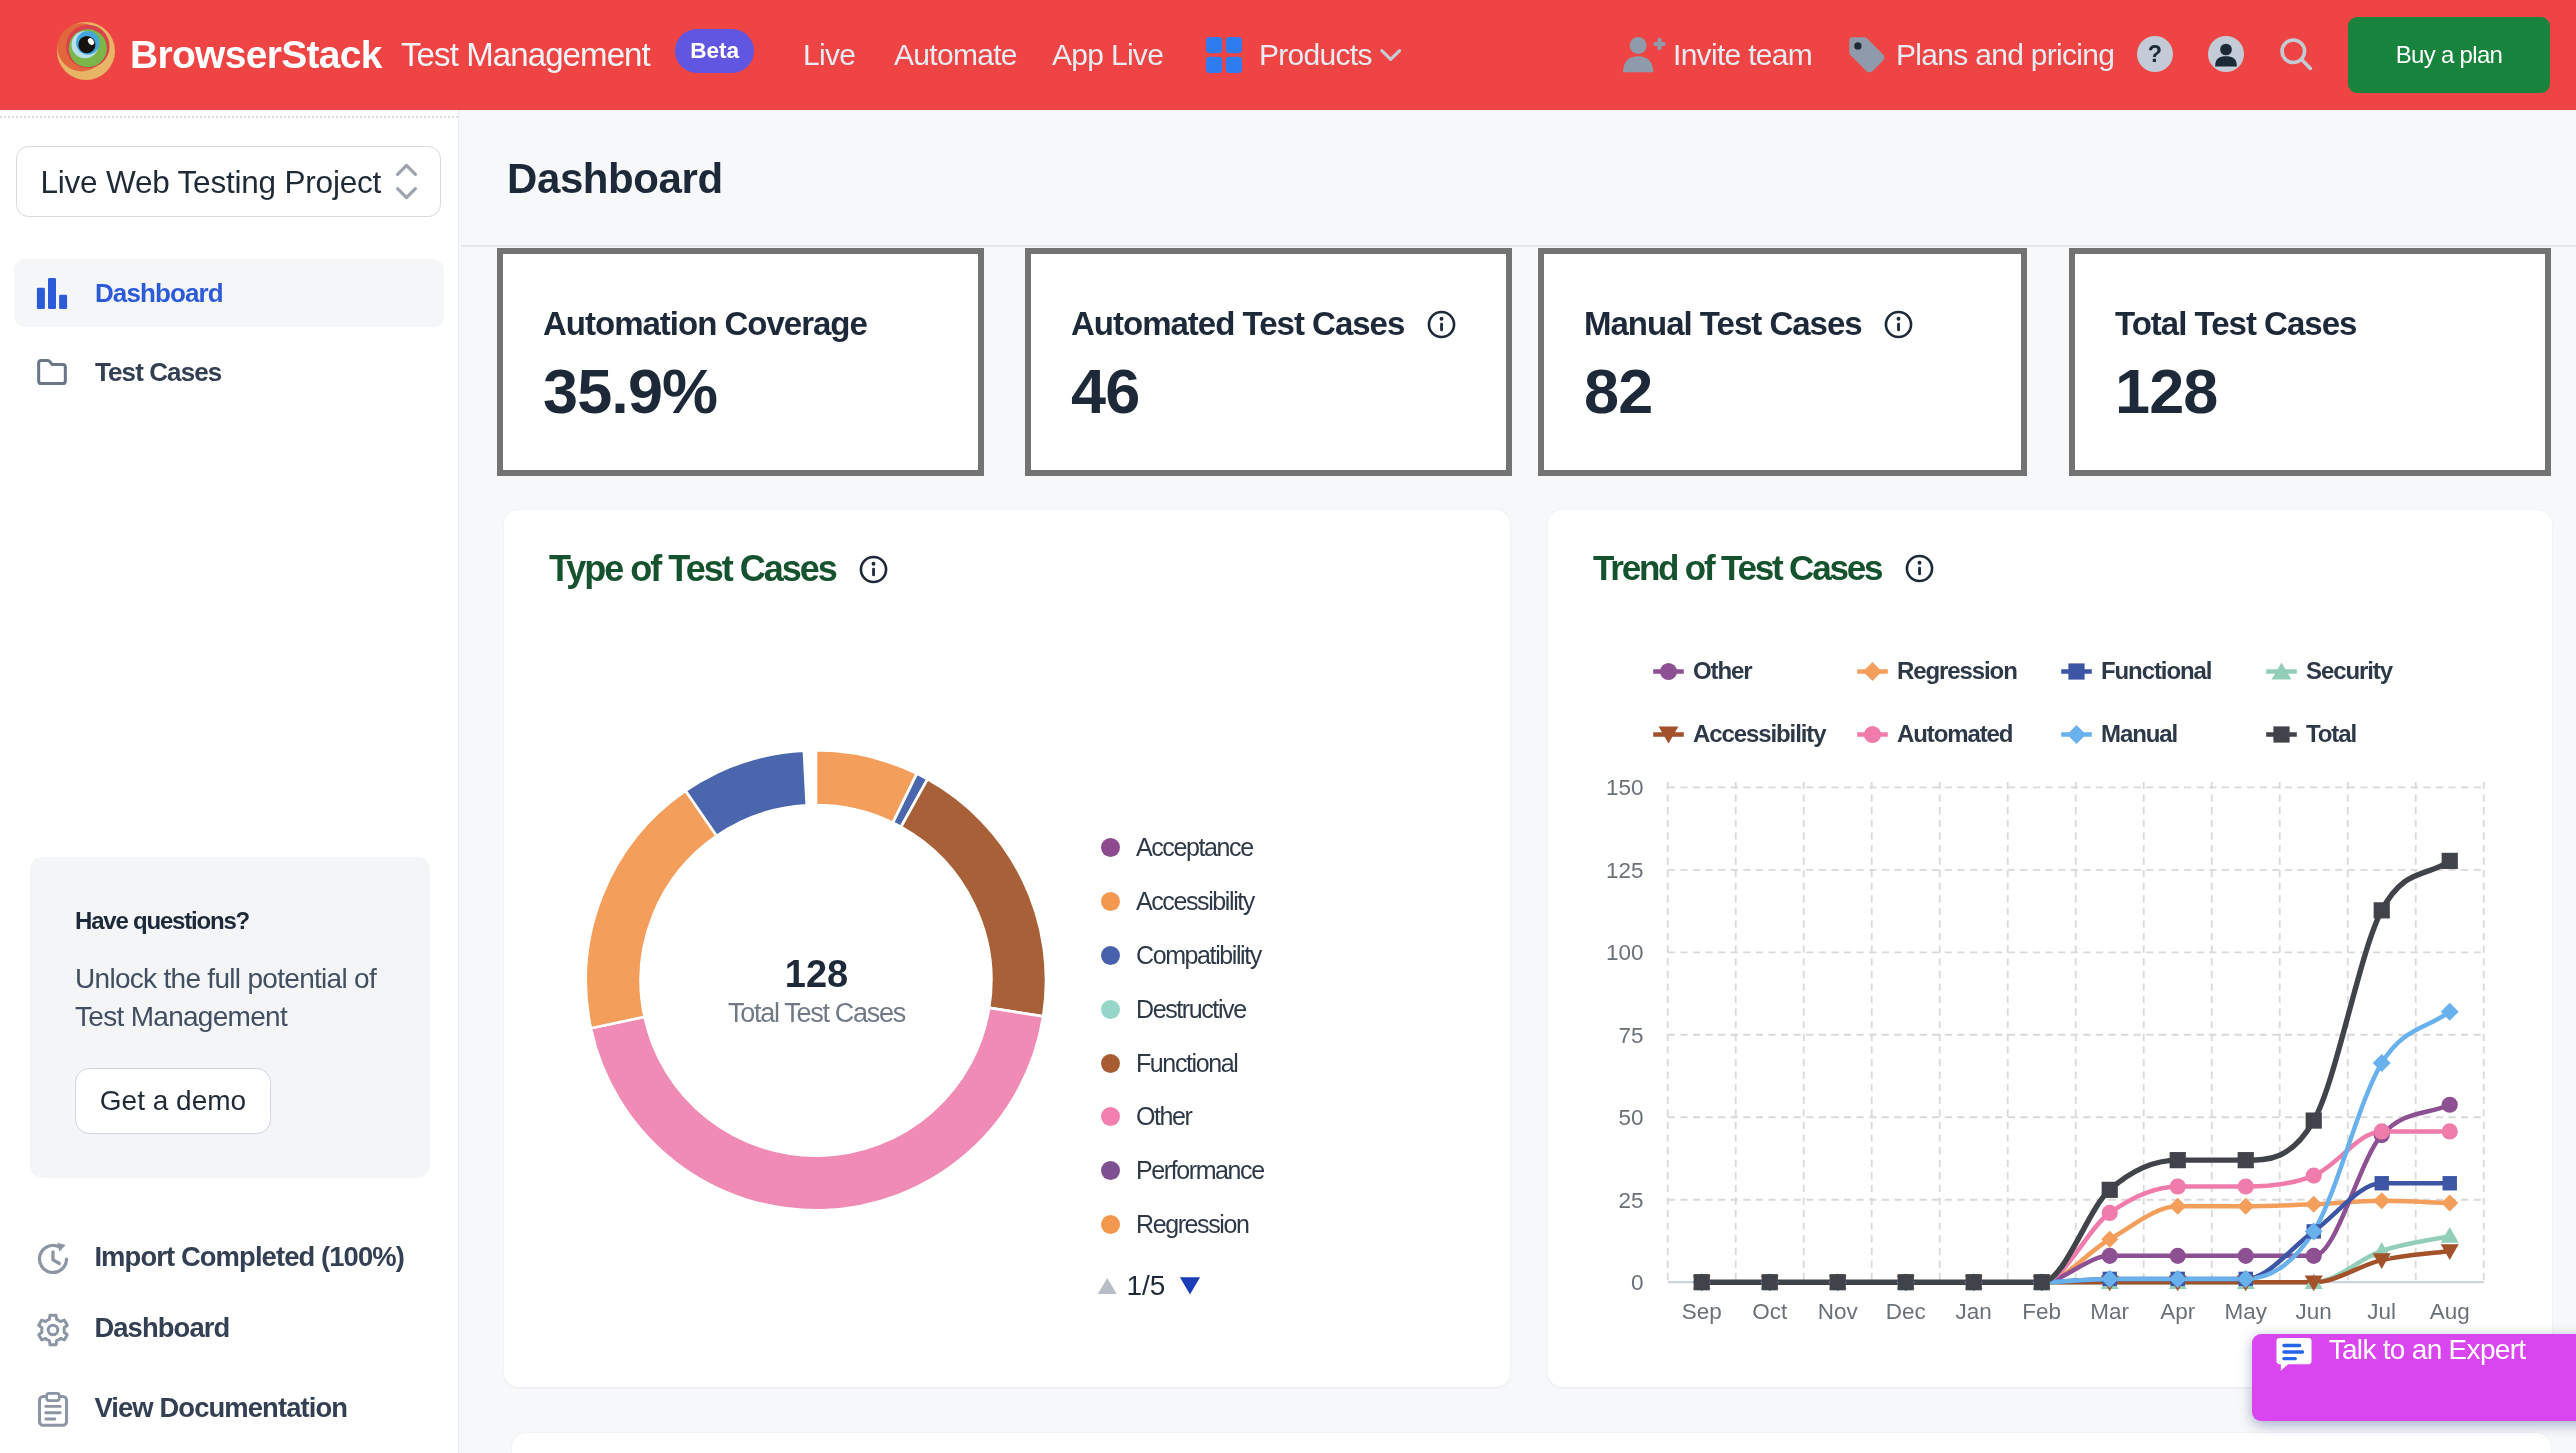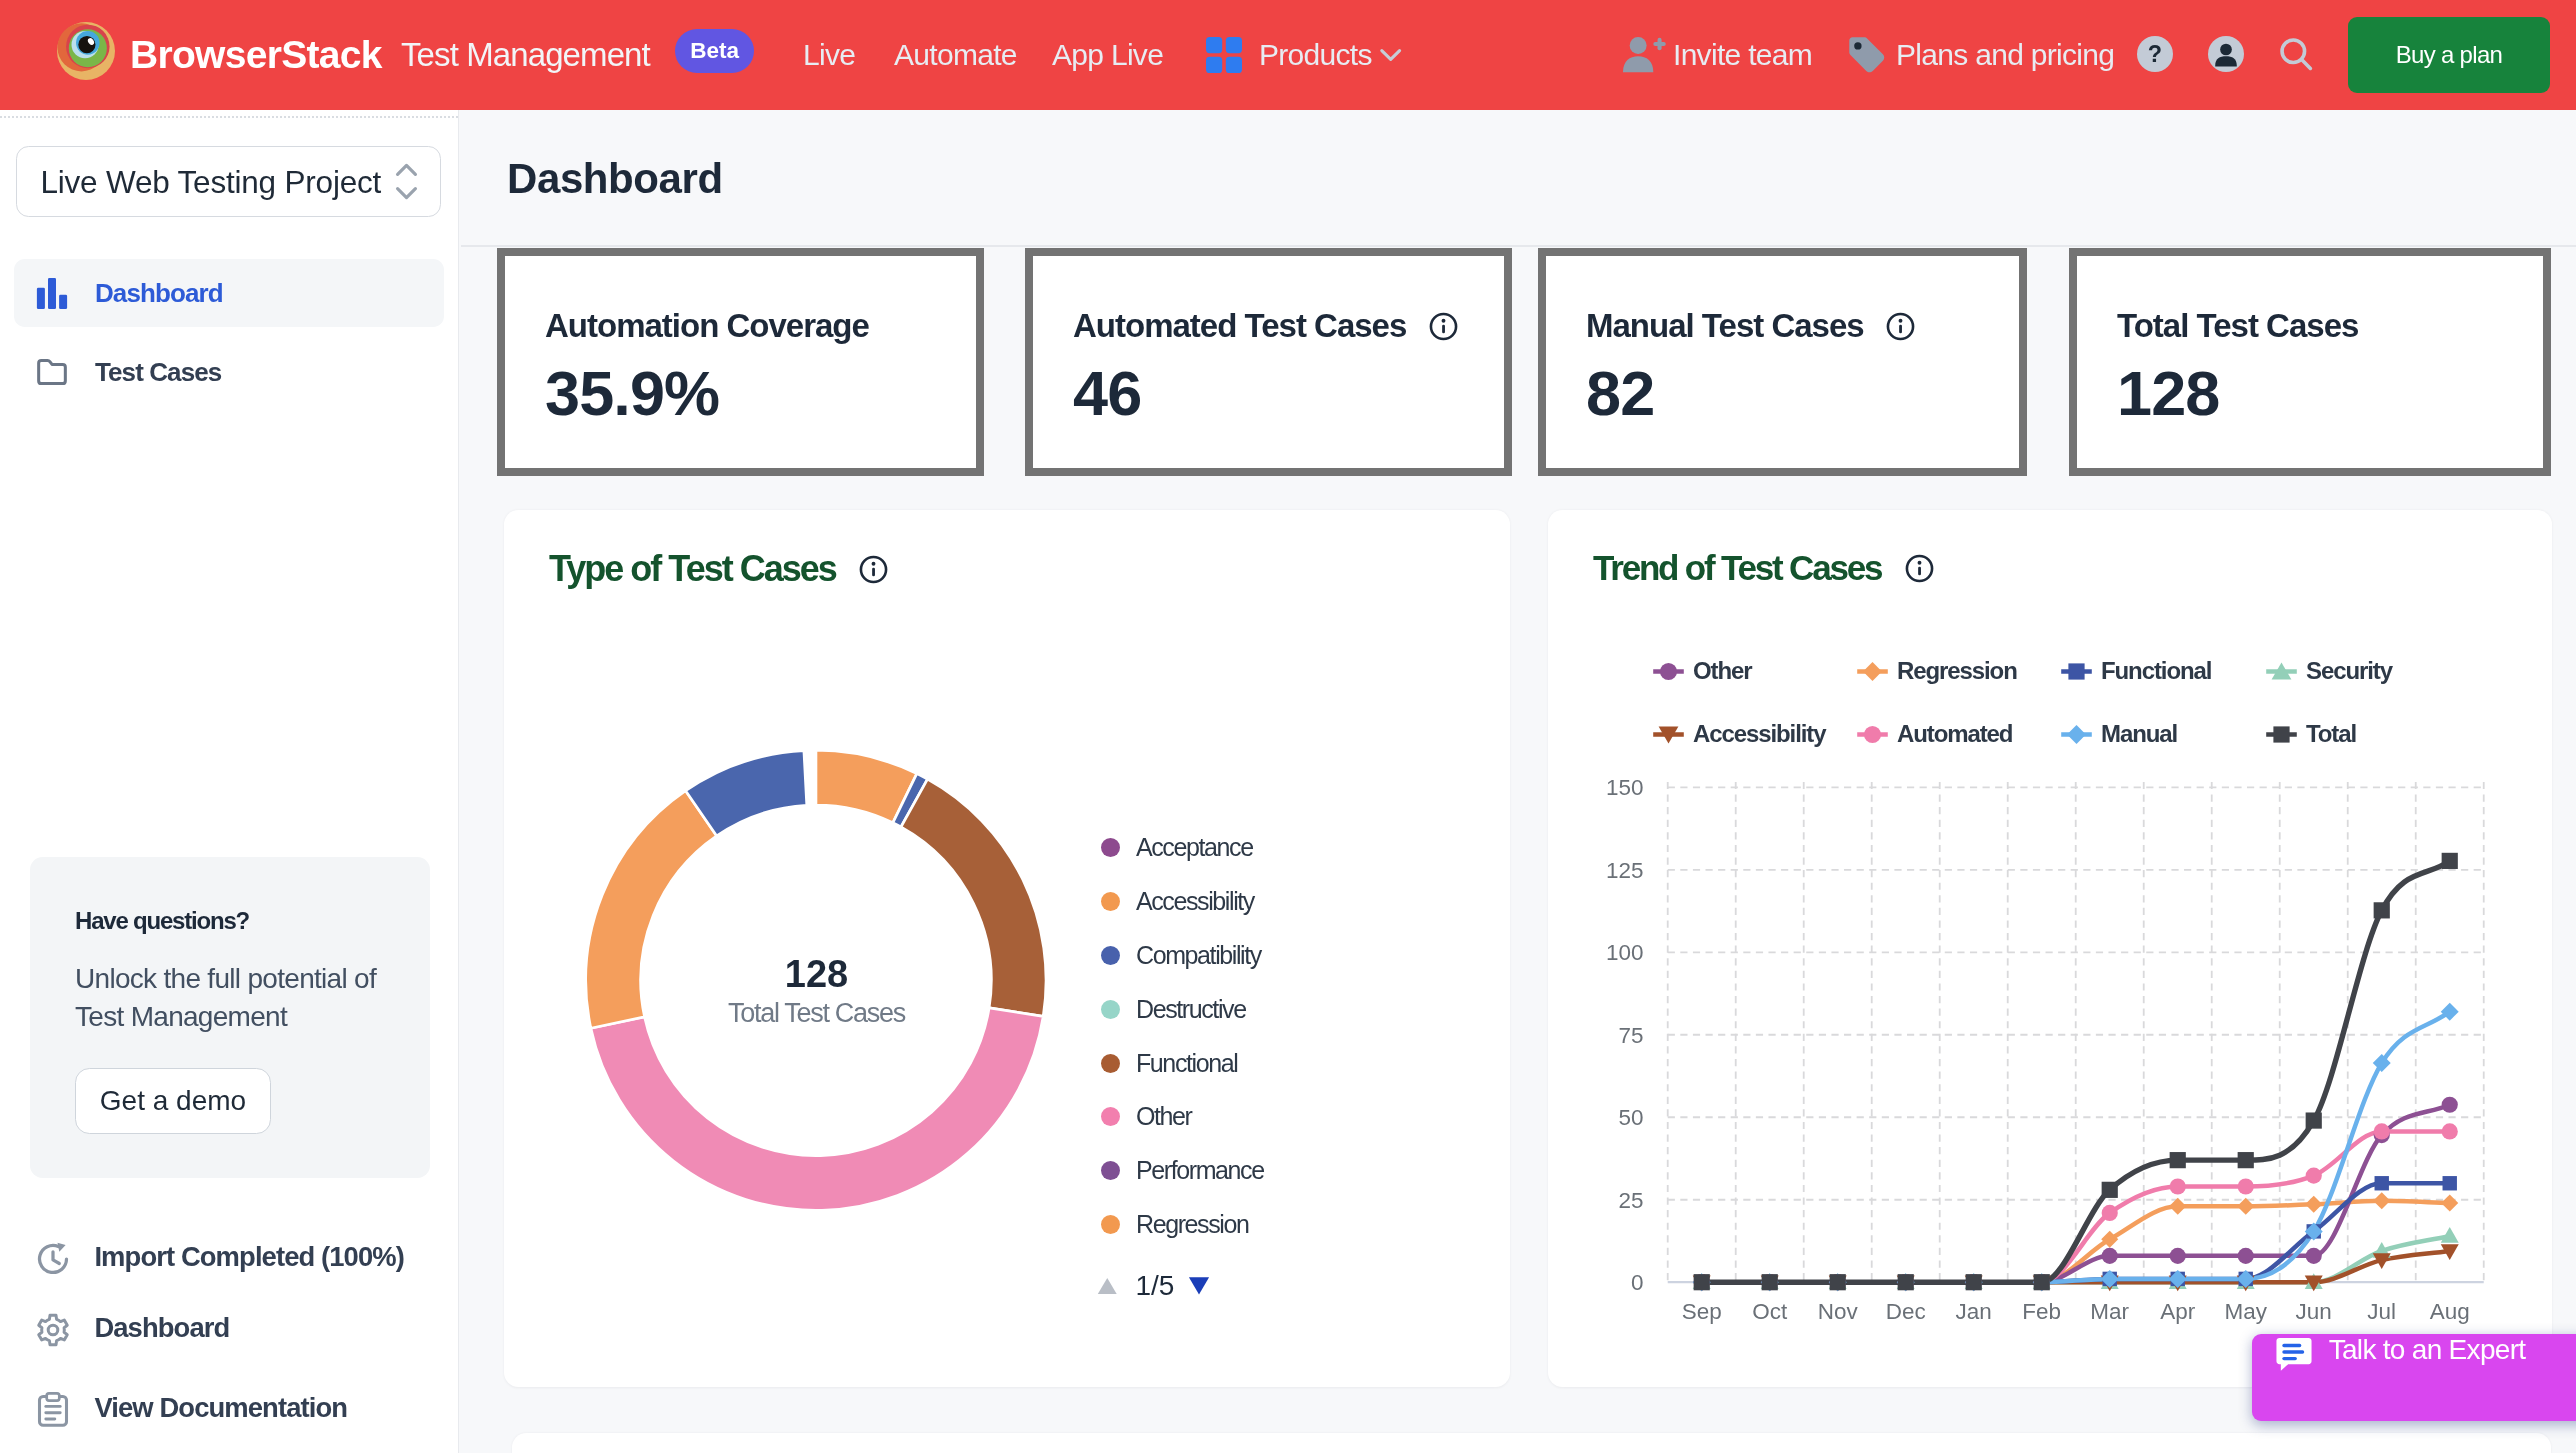--- a/index.html
+++ b/index.html
@@ -22,21 +22,21 @@
   .menuitem.active .mi-tx { color:#2d5bd7; }
   #havq { position:absolute; left:30px; top:747px; width:400px; height:321px; background:#f3f5f7; border-radius:12.6px; }
   #havq h3 { position:absolute; left:45px; top:50px; font-size:24px; color:#1d2939; font-weight:700; letter-spacing:-1.2px; }
   #havq p { position:absolute; left:45px; top:103px; width:346px; font-size:28px; line-height:38px; color:#424f61; letter-spacing:-0.7px; }
   #getdemo { position:absolute; left:45px; top:211px; width:196px; height:66px; background:#fff; border:1.8px solid #cfd5dc; border-radius:14.4px; display:flex; align-items:center; justify-content:center; font-size:28px; color:#1f2a37; }
   .sideitem { position:absolute; left:35px; display:flex; }
   .sideitem .si-tx { margin-left:23.4px; font-size:27.4px; font-weight:600; color:#333f52; white-space:nowrap; letter-spacing:-0.9px; }
   #main { position:absolute; left:461px; top:110px; width:2115px; height:1344px; }
   #pagetitle { position:absolute; left:46px; top:45px; font-size:42px; font-weight:700; color:#1d2939; letter-spacing:-0.4px; }
   #hdivider { position:absolute; left:0; top:135px; width:2115px; height:1.8px; background:#e6e8ec; }
-  .statcard { position:absolute; top:138px; width:487px; height:228px; background:#fff; border:8px solid #737373; }
+  .statcard { position:absolute; top:138px; width:487px; height:228px; background:#fff; border:6px solid #737373; }
   .statcard .sc-title { position:absolute; left:40px; top:51px; font-size:33px; font-weight:600; color:#1d2939; white-space:nowrap; letter-spacing:-1px; display:flex; align-items:center; }
   .statcard .sc-value { position:absolute; left:40px; top:101px; font-size:63px; font-weight:700; color:#1d2939; letter-spacing:-0.9px; }
   .info-ic { display:inline-block; }
   .chartcard { position:absolute; top:400px; width:1006px; height:877px; background:#fff; border-radius:14.4px; box-shadow:0 0.9px 2.7px rgba(27,39,51,0.06); }
   .cc-title { position:absolute; left:45px; top:38px; font-size:36px; font-weight:700; color:#14532d; letter-spacing:-2px; display:flex; align-items:center; }
   #botcard { position:absolute; left:51px; top:1323px; width:2039px; height:180px; background:#fff; border-radius:14.4px 14.4px 0 0; box-shadow:0 0.9px 2.7px rgba(27,39,51,0.06); }
   #talk { position:absolute; left:2252px; top:1334px; width:349px; height:87px; background:#d946ef; border-radius:9px; display:flex; box-shadow:0 3.6px 12.6px rgba(20,40,120,0.35); }
   #talk .t-tx { color:#fff; font-size:28px; margin-left:15.3px; white-space:nowrap; letter-spacing:-0.7px; }
   .dlgd { position:absolute; display:flex; align-items:center; }
   .dlgd .dot { width:19px; height:19px; border-radius:50%; flex:none; }
@@ -244,21 +244,21 @@
         <span class="lt">Performance</span>
       </div>
     <div class="dlgd" style="left:597px;top:695px;height:38px">
         <span class="dot" style="background:#f2994f"></span>
         <span class="lt">Regression</span>
       </div>
     <div style="position:absolute;left:592px;top:760px;display:flex;align-items:center">
       <svg width="22.5" height="20" viewBox="0 0 25 22">
           <path d="M12.5 2 L23 20 L2 20 Z" fill="#b9bec6"></path>
         </svg>
-      <span style="font-size:28px;color:#1d2939;margin-left:17px">1/5</span>
+      <span style="font-size:28px;color:#1d2939;margin-left:8px">1/5</span>
       <svg width="24" height="21.6" viewBox="0 0 25 22" style="margin-left:12.6px">
           <path d="M12.5 20 L23 2 L2 2 Z" fill="#1b3eb8"></path>
         </svg>
     </div>
   </div>
 
   <div class="chartcard" id="trendcard" style="left:1087px;width:1004px">
     <div class="cc-title" style="font-size:35px;letter-spacing:-2.2px">
         <span>Trend of Test Cases</span>
         <span style="width:23.4px"></span>

